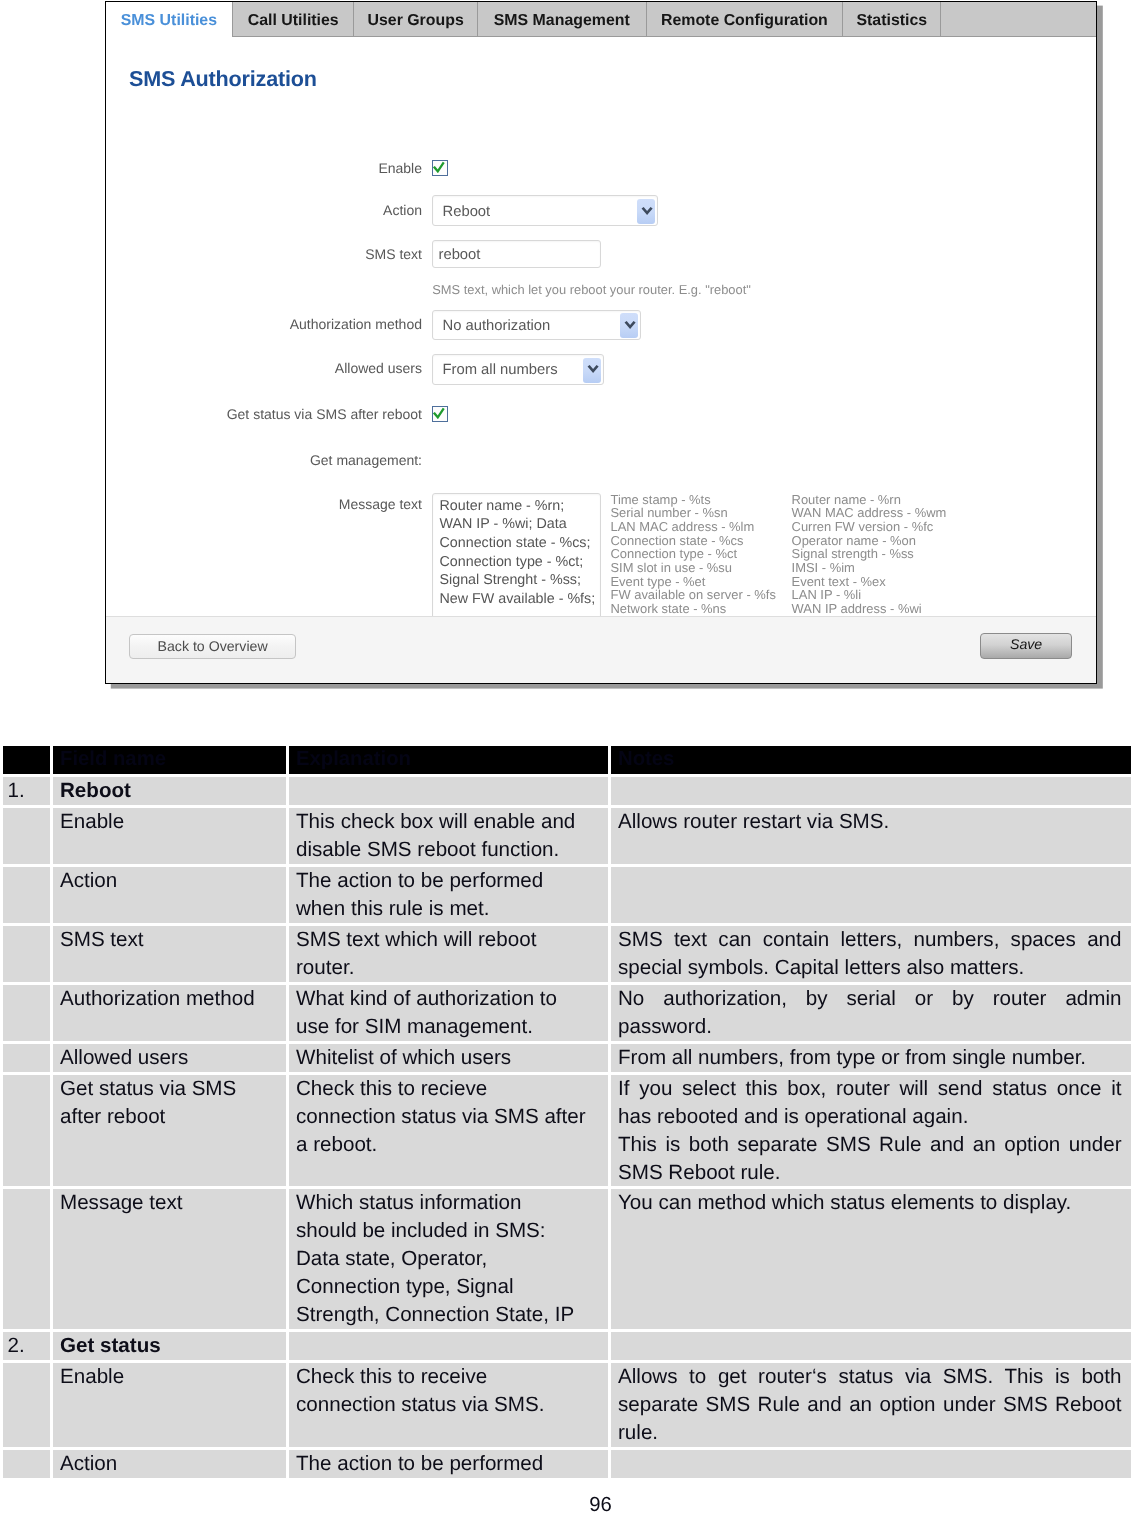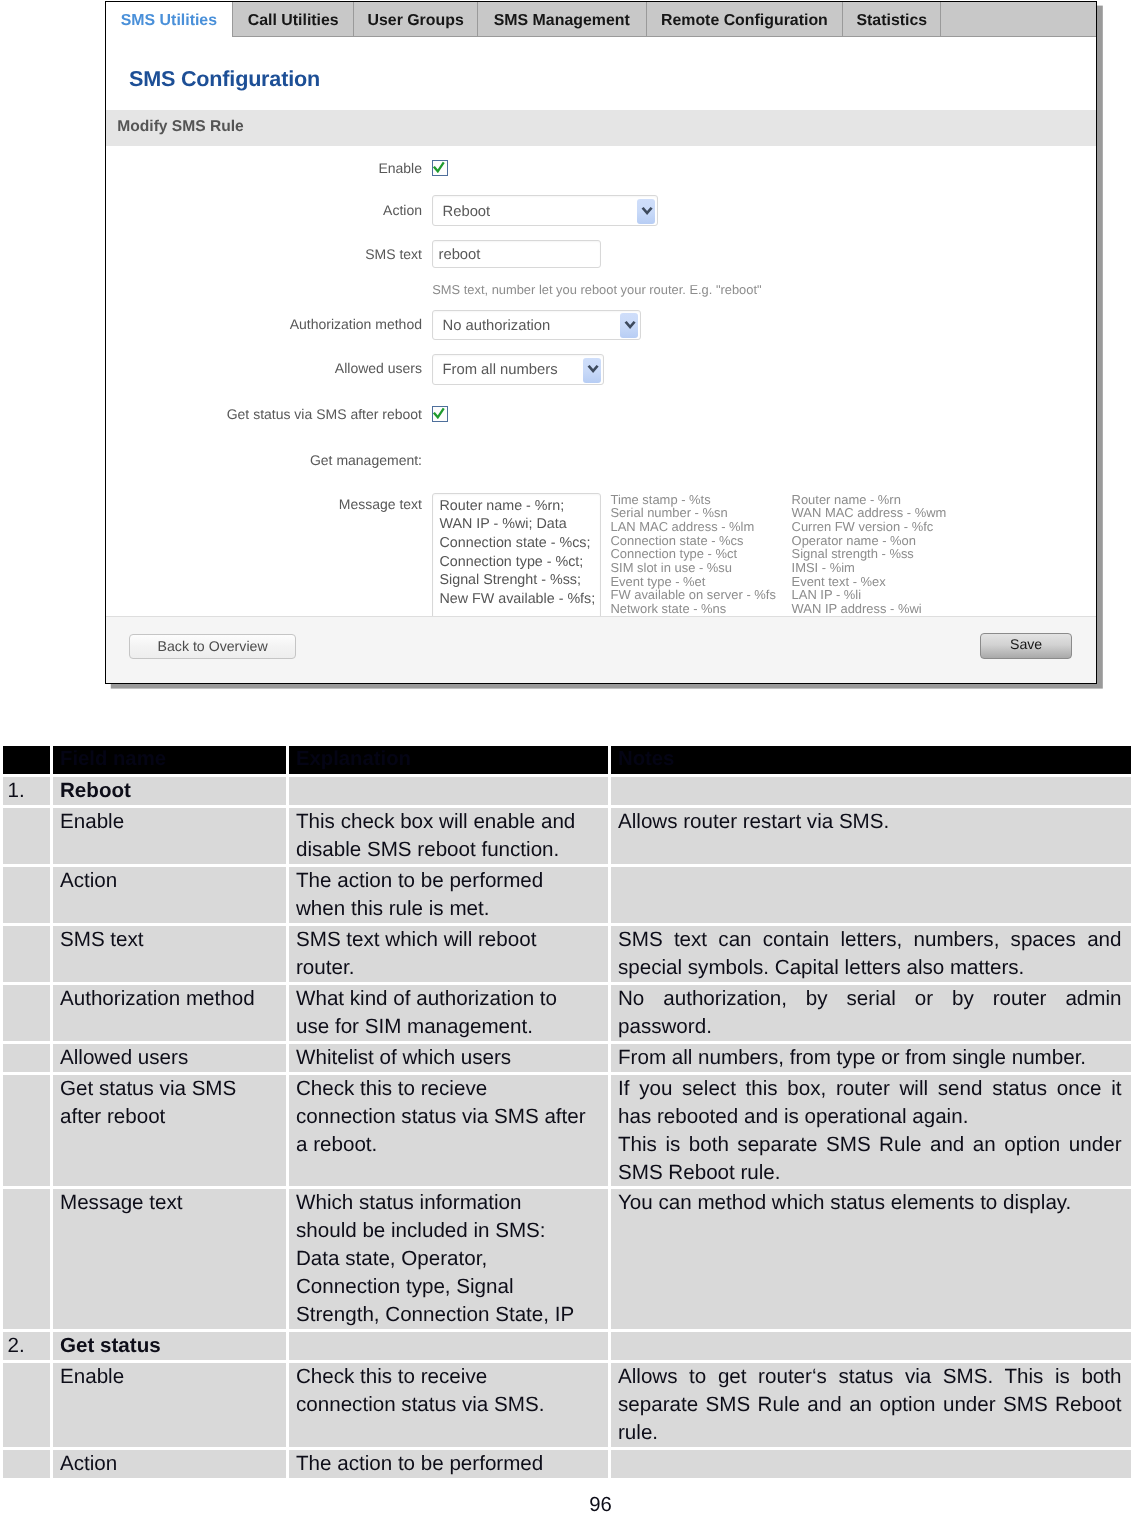--- a/index.html
+++ b/index.html
@@ -49,21 +49,21 @@
 
   .hint{position:absolute;font-size:12.9px;color:#8d8d8d;}
   .legend{position:absolute;font-size:12.95px;color:#8d8d8d;line-height:13.67px;white-space:pre;}
 
   .btnbar{position:absolute;left:0;bottom:0;width:100%;height:66.2px;background:#f5f5f5;
           border-top:1px solid #dedede;}
   .btn{position:absolute;box-sizing:border-box;border:1px solid #c5c5c5;border-radius:4px;
        font-size:14.15px;color:#4c4c4c;text-align:center;}
   .btn.light{background:linear-gradient(to bottom,#fdfdfd 0%,#f3f3f3 50%,#ededed 100%);}
   .btn.dark{background:linear-gradient(to bottom,#e3e3e3 0%,#d2d2d2 45%,#a9a9a9 100%);
-            border:1px solid #8b8b8b;color:#151515;}
+            border:1px solid #8b8b8b;color:#151515;font-style:italic;}
 
   
   table.man{position:absolute;left:0;top:743.2px;width:1131px;border-collapse:collapse;
             font-family:"Liberation Sans",sans-serif;}
   table.man{table-layout:fixed;}
   table.man td{box-sizing:border-box;background:#d9d9d9;border:3.6px solid #fff;padding:0px 12px 0px 7px;
       font-size:20.6px;line-height:27.95px;color:#0d0d18;vertical-align:top;
       word-wrap:break-word;overflow-wrap:break-word;}
   table.man tr.hdr td{background:#000;color:#040414;font-weight:bold;font-size:20.3px;
       height:20px;padding-top:0;padding-bottom:0;}
@@ -88,25 +88,22 @@
       <div class="tab" style="left:127.2px;width:121.5px"><span>Call Utilities</span></div>
       <div class="tab" style="left:248.7px;width:123.3px"><span>User Groups</span></div>
       <div class="tab" style="left:372px;width:168.9px"><span>SMS Management</span></div>
       <div class="tab" style="left:540.9px;width:196.4px"><span>Remote Configuration</span></div>
       <div class="tab" style="left:737.3px;width:98.4px"><span>Statistics</span></div>
       <div class="tab" style="left:835.7px;width:153.8px;border-right:none"></div>
     </div>
 
     <div class="shot-body">
 
-      <div class="pagetitle">SMS Configuration</div>
-
-      <div class="sectionbar">
-        <span>Modify SMS Rule</span>
-      </div>
+      <div class="pagetitle">SMS Authorization</div>
+
 
       <div class="form">
 
         <div class="lbl" style="right:675.5px;top:13.8px">Enable</div>
         <div class="cb" style="left:324.9px;top:13.7px">
           <svg width="12" height="12" viewBox="0 0 12 12">
               <path d="M1.6 6.5 L4.8 10.3 L10.1 2.4" fill="none" stroke="#1f9b2e" stroke-width="2.3" stroke-linecap="square" stroke-linejoin="miter"></path>
             </svg>
         </div>
 
@@ -117,21 +114,21 @@
             <svg width="12.2" height="9" viewBox="0 0 11.5 9">
                 <path d="M0.2 1.6 L2.3 0.0 L5.75 3.9 L9.2 0.0 L11.3 1.6 L5.75 8.0 Z" fill="#3d4a5d"></path>
               </svg>
           </div>
         </div>
 
         <div class="lbl" style="right:675.5px;top:99.8px">SMS text</div>
         <div class="inp" style="left:325px;top:94.1px;width:169px">
           <div class="txt">reboot</div>
         </div>
-        <div class="hint" style="left:325.2px;top:136px">SMS text, number let you reboot your router. E.g. "reboot"</div>
+        <div class="hint" style="left:325.2px;top:136px">SMS text, which let you reboot your router. E.g. "reboot"</div>
 
         <div class="lbl" style="right:675.5px;top:169.8px">Authorization method</div>
         <div class="sel" style="left:325px;top:163.8px;width:209px">
           <div class="txt">No authorization</div>
           <div class="arrow">
             <svg width="12.2" height="9" viewBox="0 0 11.5 9">
                 <path d="M0.2 1.6 L2.3 0.0 L5.75 3.9 L9.2 0.0 L11.3 1.6 L5.75 8.0 Z" fill="#3d4a5d"></path>
               </svg>
           </div>
         </div>

